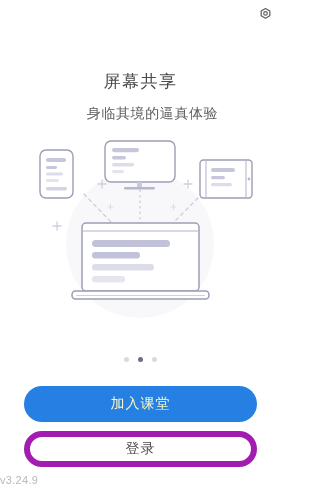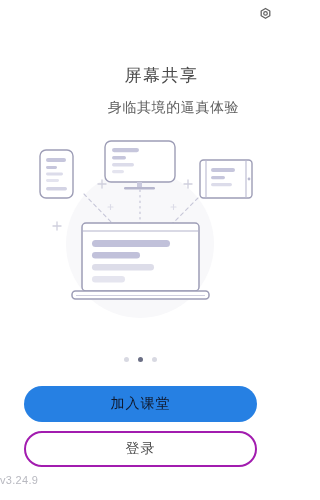--- a/index.html
+++ b/index.html
@@ -32,25 +32,24 @@
     height: 22px;
     display: flex;
     align-items: center;
     justify-content: center;
     cursor: pointer;
   }
 
   
   .heading {
     position: absolute;
-    top: 64px;
+    top: 70px;
     left: 0;
     width: 281px;
     text-align: center;
-    margin-left: 21px;
   }
   .title {
     font-size: 17px;
     line-height: 24px;
     letter-spacing: 1.5px;
     color: #4a4a4a;
     font-weight: 400;
   }
   .subtitle {
     margin-top: 9px;
@@ -105,28 +104,28 @@
     align-items: center;
     justify-content: center;
     font-size: 14px;
     letter-spacing: 1px;
     cursor: pointer;
     user-select: none;
   }
   .btn-primary {
     top: 386px;
     background: #2680e3;
-    color: #0f172a;
+    color: #fef9c3;
     border: none;
   }
   .btn-secondary {
     top: 431px;
     background: #ffffff;
     color: #4a4a4a;
-    border: 2px solid #a21caf;
+    border: 6px solid #a21caf;
   }
 
   
   .version {
     position: absolute;
     top: 474px;
     left: 0;
     width: 281px;
     font-size: 11px;
     color: #b8b9c0;

